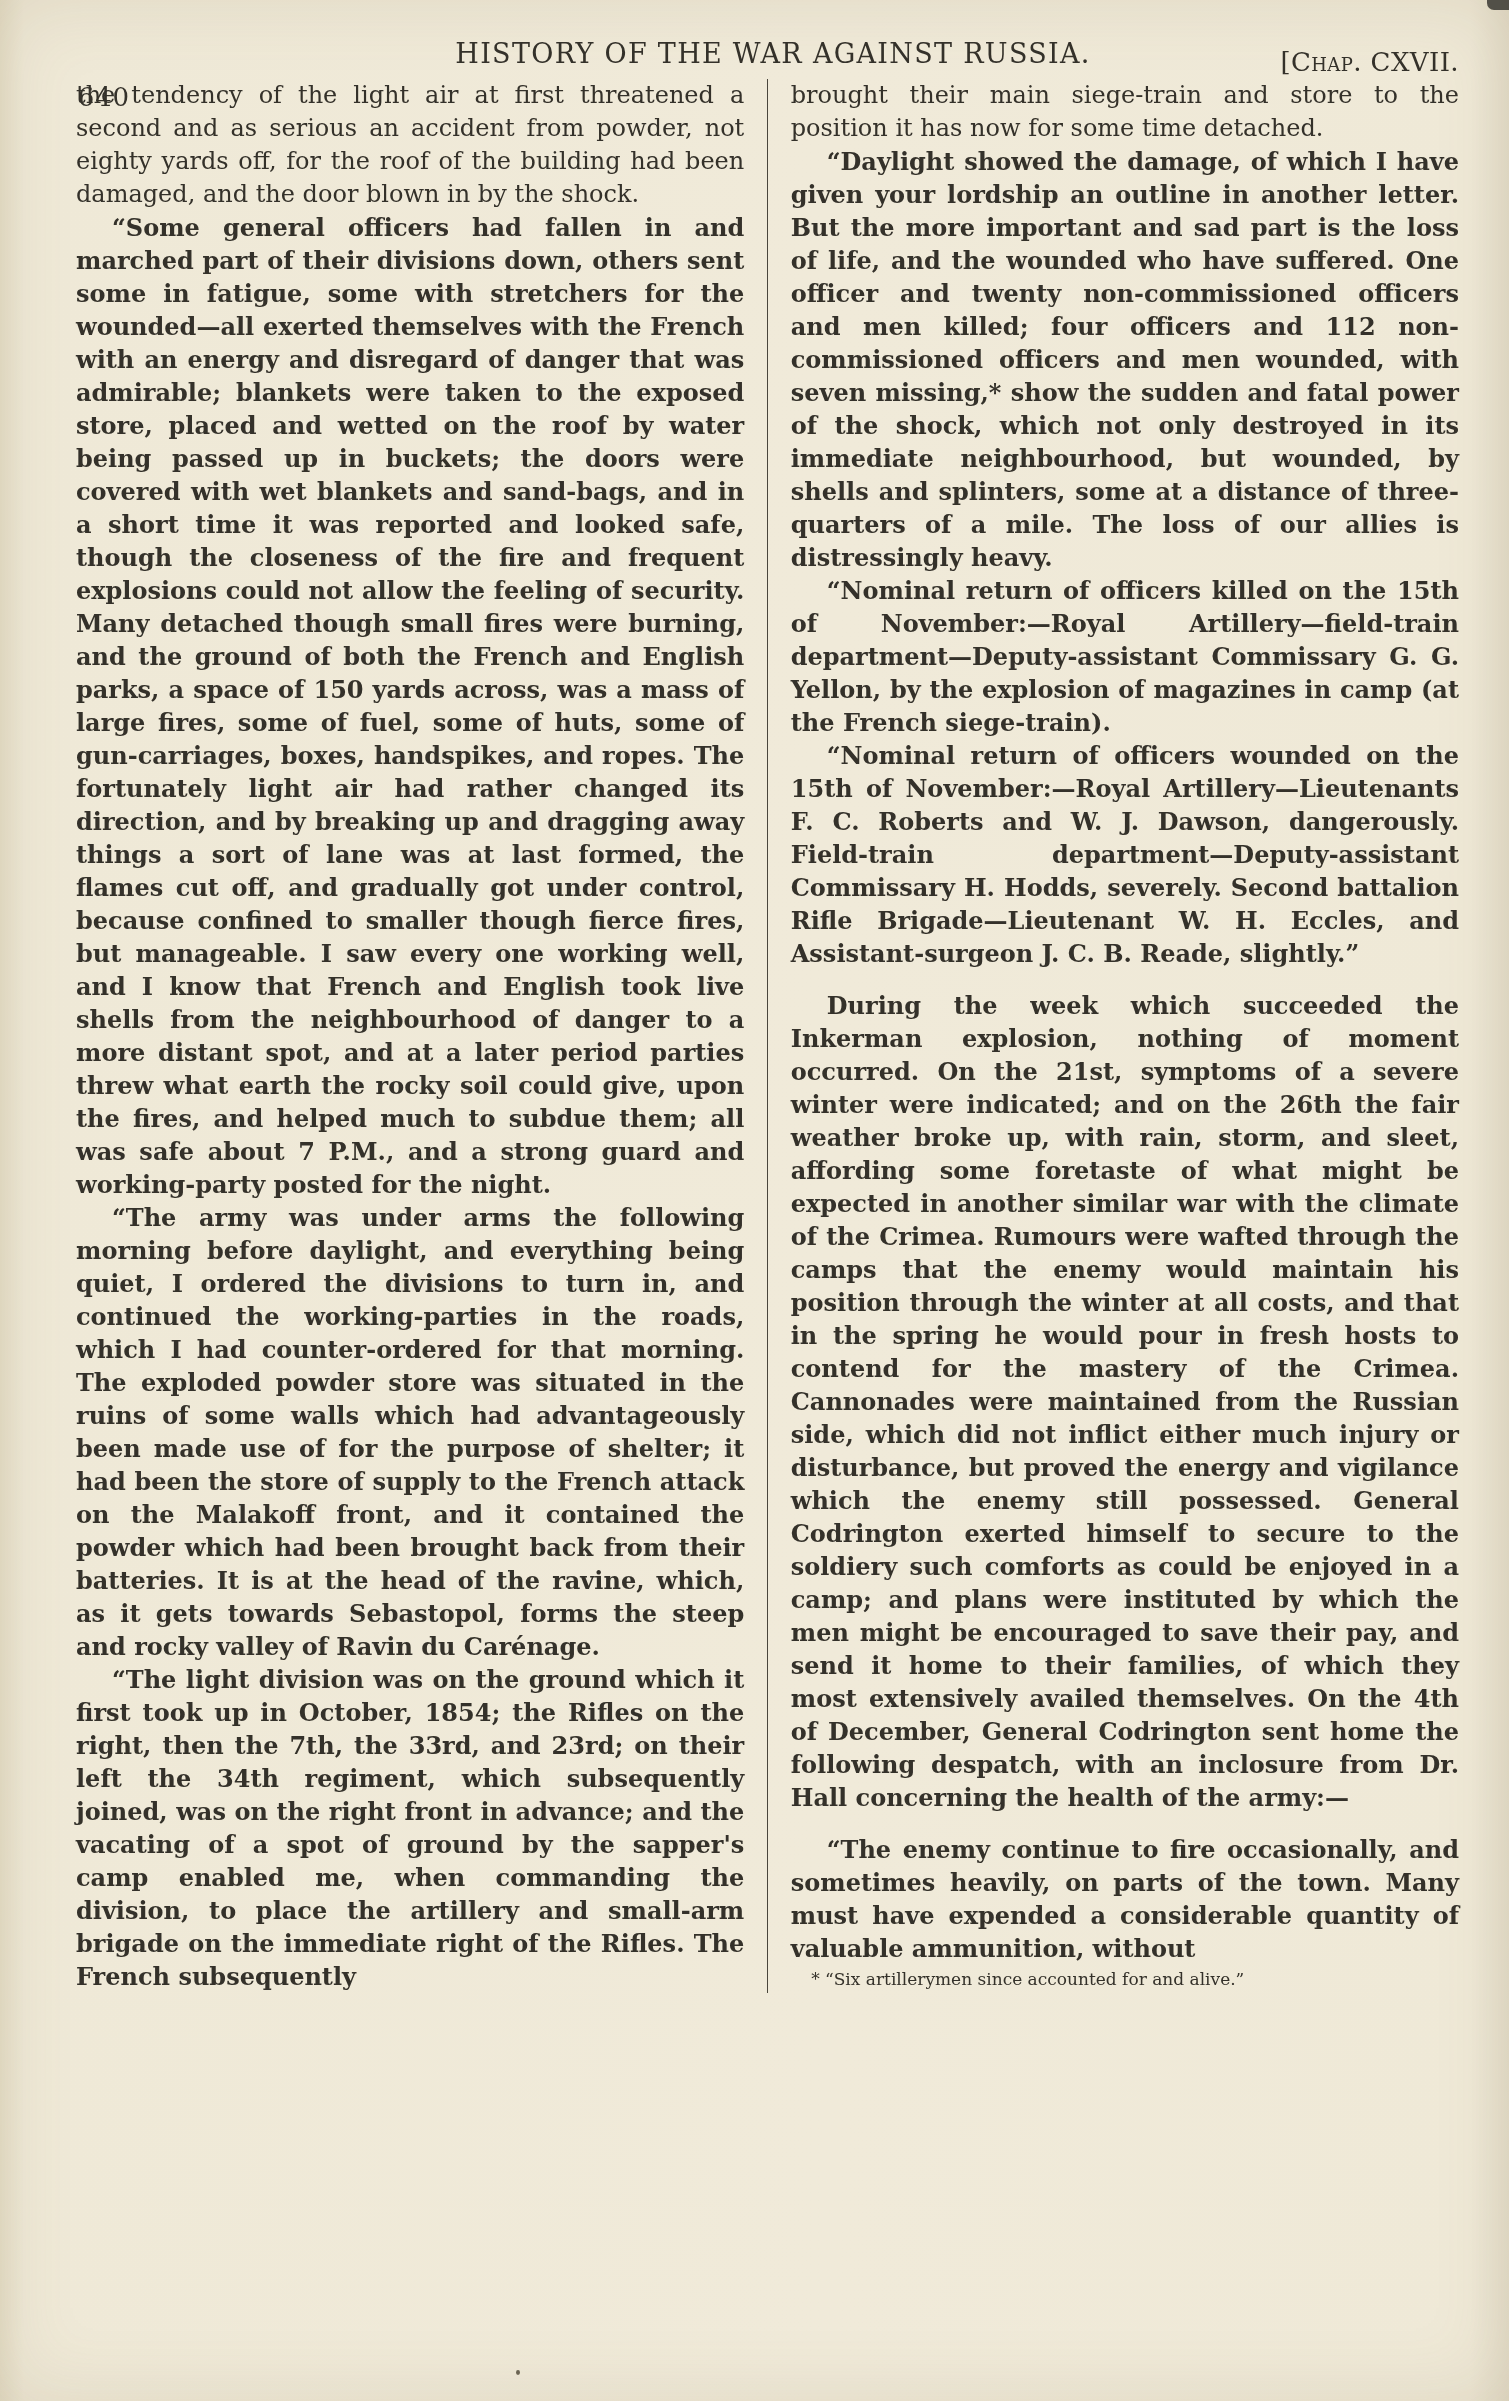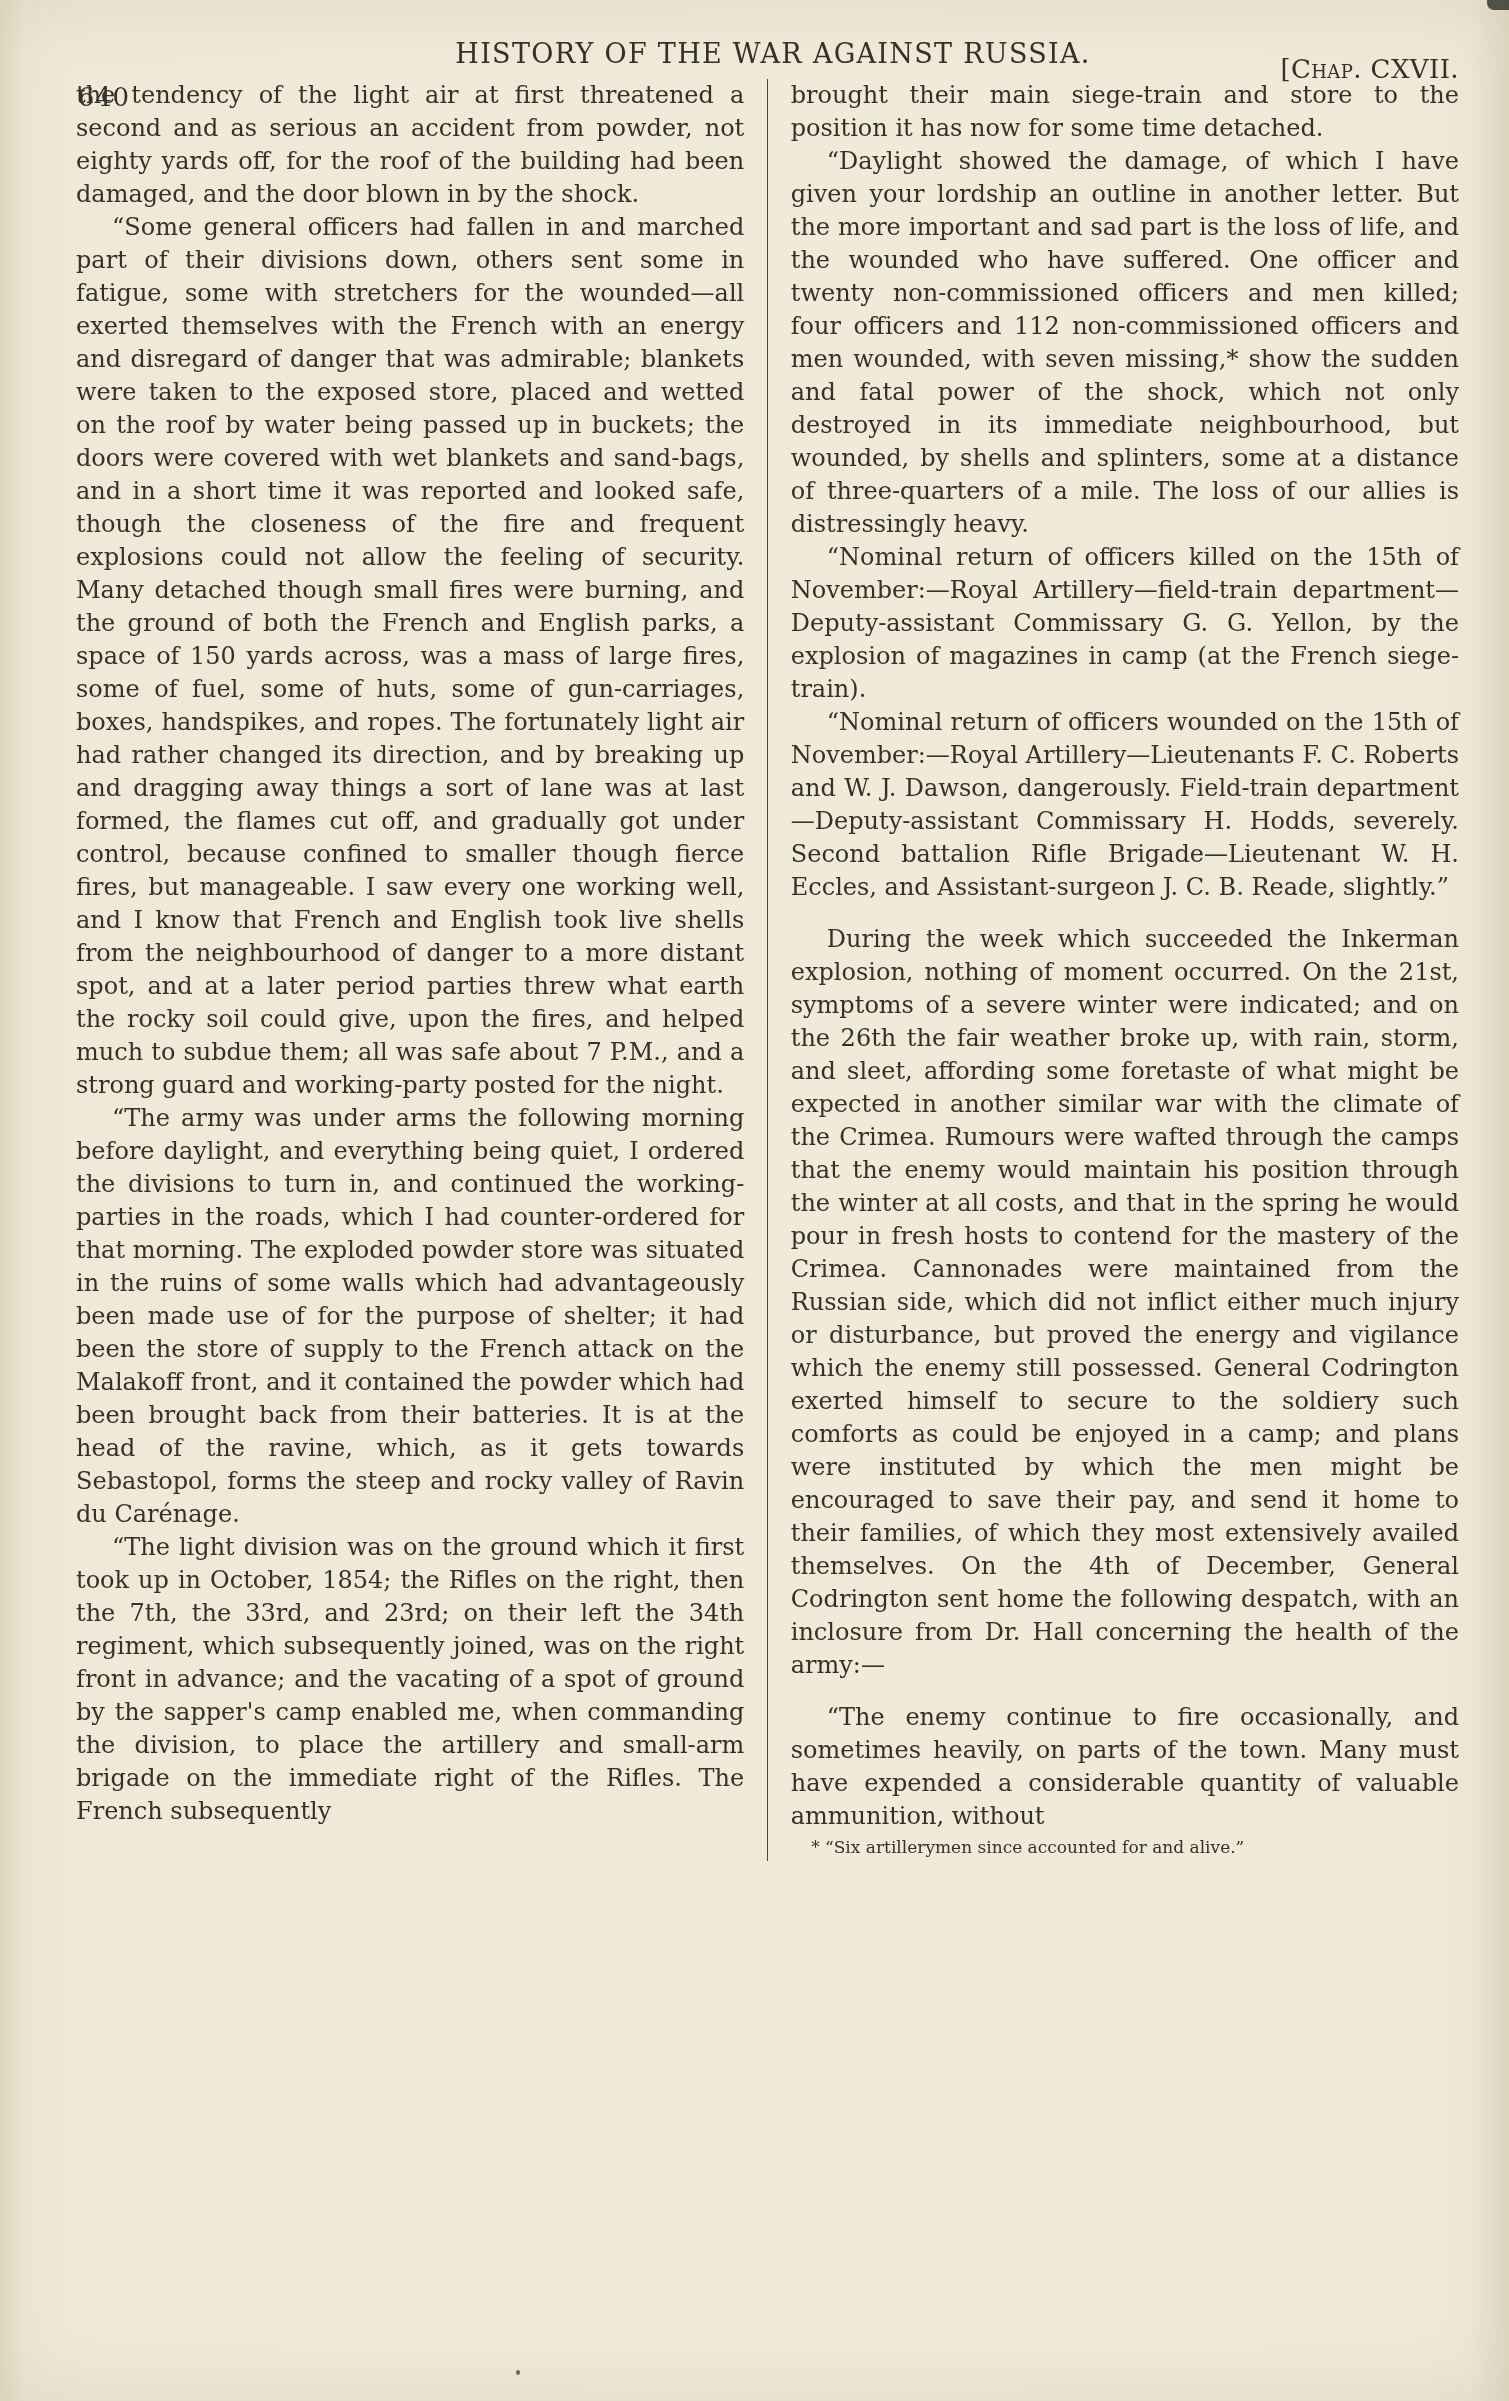--- a/index.html
+++ b/index.html
@@ -60,21 +60,21 @@
     left: 11px;
     right: 0;
     top: 0;
     text-align: center;
     letter-spacing: 1.3px;
     font-size: 27px;
   }
   .chapter-ref {
     position: absolute;
     right: 0;
-    top: 16px;
+    top: 9px;
     font-variant: small-caps;
     letter-spacing: 0.4px;
   }
   .columns {
     position: absolute;
     top: 79px;
     left: 76px;
     right: 50px;
     display: flex;
     align-items: stretch;
@@ -89,20 +89,21 @@
     width: 1.7px;
     background: #4a463c;
     margin: 0 22.4px;
     align-self: stretch;
   }
   .column p {
     margin: 0;
   }
   .column p.indent {
     text-indent: 1.5em;
+    font-weight: bold;
   }
   .column p.space-before {
     margin-top: 19px;
   }
   .footnote {
     margin-top: 29px;
     font-size: 17px;
     line-height: 28px;
     text-indent: 1.2em;
     text-align: left;

